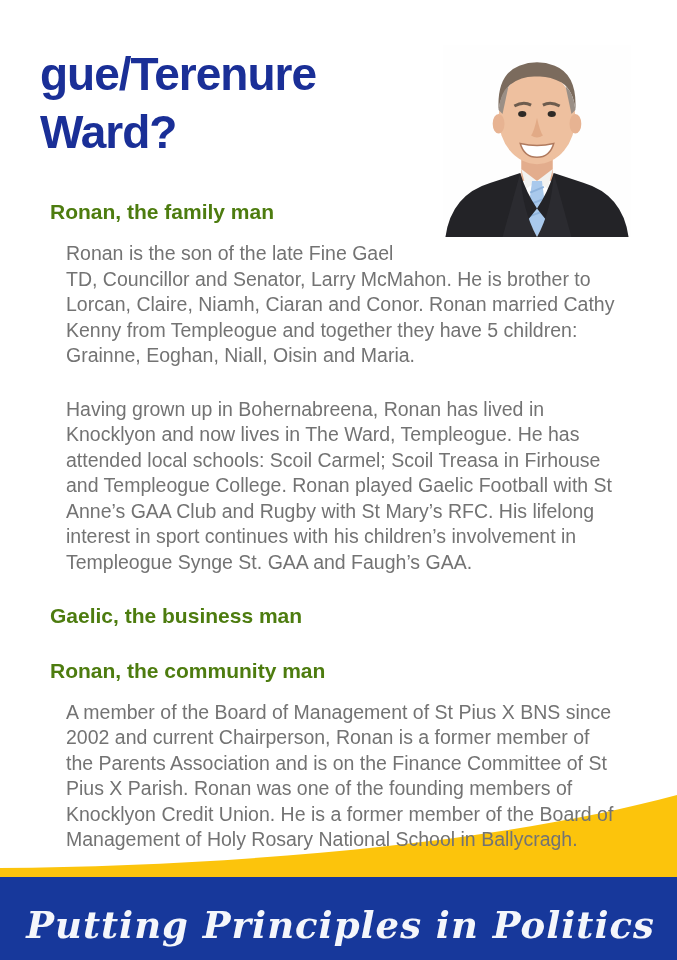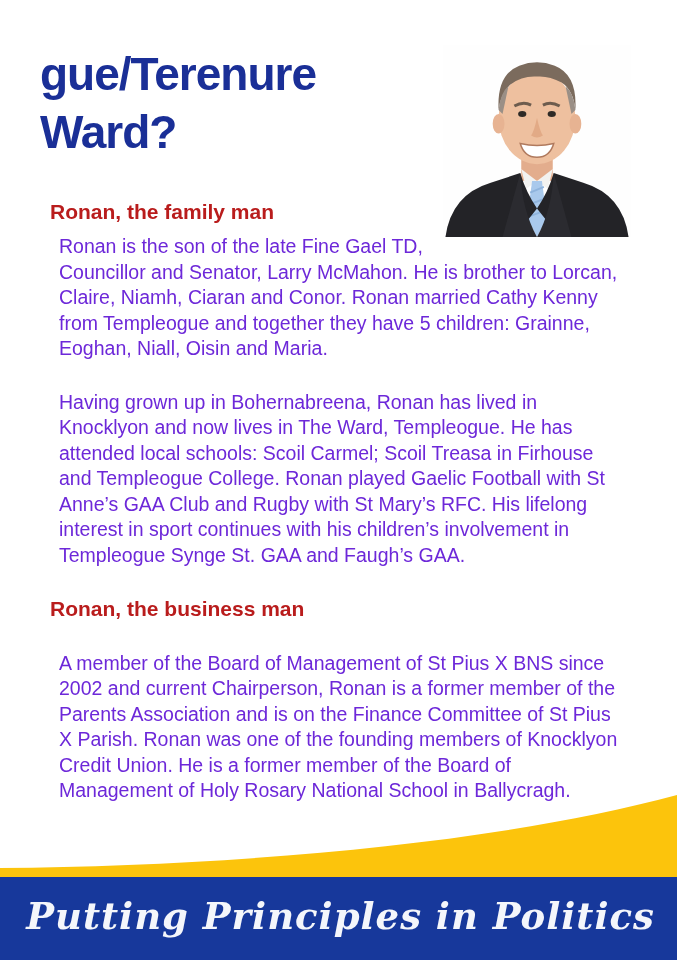--- a/index.html
+++ b/index.html
@@ -31,37 +31,37 @@
     font-weight: bold;
     letter-spacing: -1px;
     color: #1a2f97;
   }
   .section { margin: 0 0 28px 0; }
   .section h2 {
     margin: 0 0 3px 0;
     font-size: 21px;
     line-height: 1.25;
     font-weight: bold;
-    color: #b91c1c;
+    color: #4d7c0f;
   }
   .section p {
-    margin: 9px;
+    margin: 16px;
     font-size: 19.5px;
     line-height: 25.5px;
-    color: #6d28d9;
+    color: #737373;
   }
   .banner {
     position: absolute;
     left: 0; bottom: 0;
     width: 677px; height: 165px;
     z-index: 0;
   }
   .tagline {
     position: absolute;
-    left: 0; bottom: 22px;
+    left: 0; bottom: 13px;
     width: 100%;
     z-index: 2;
     text-align: center;
     padding-left: 4px;
     box-sizing: border-box;
     font-family: "DejaVu Serif", serif;
     font-style: italic;
     font-weight: bold;
     font-size: 37px;
     letter-spacing: 1px;
@@ -127,24 +127,25 @@
     <div class="section">
       <h2>Ronan, the family man</h2>
       <p>Ronan is the son of the late Fine Gael TD, Councillor and Senator, Larry McMahon. He is brother to Lorcan, Claire, Niamh, Ciaran and Conor. Ronan married Cathy Kenny from Templeogue and together they have 5 children: Grainne, Eoghan, Niall, Oisin and Maria.</p>
     </div>
 
     <div class="section">
       <p>Having grown up in Bohernabreena, Ronan has lived in Knocklyon and now lives in The Ward, Templeogue. He has attended local schools: Scoil Carmel; Scoil Treasa in Firhouse and Templeogue College. Ronan played Gaelic Football with St Anne’s GAA Club and Rugby with St Mary’s RFC. His lifelong interest in sport continues with his children’s involvement in Templeogue Synge St. GAA and Faugh’s GAA.</p>
     </div>
 
     <div class="section">
-      <h2>Ronan, the business man</h2>
+      <h2>Gaelic, the business man</h2>
     </div>
 
     <div class="section">
+      <h2>Ronan, the community man</h2>
       <p>A member of the Board of Management of St Pius X BNS since 2002 and current Chairperson, Ronan is a former member of the Parents Association and is on the Finance Committee of St Pius X Parish. Ronan was one of the founding members of Knocklyon Credit Union. He is a former member of the Board of Management of Holy Rosary National School in Ballycragh.</p>
     </div>
 
   </div>
 
   <div class="tagline">Putting Principles in Politics</div>
 
 </div>
 
 </body></html>

